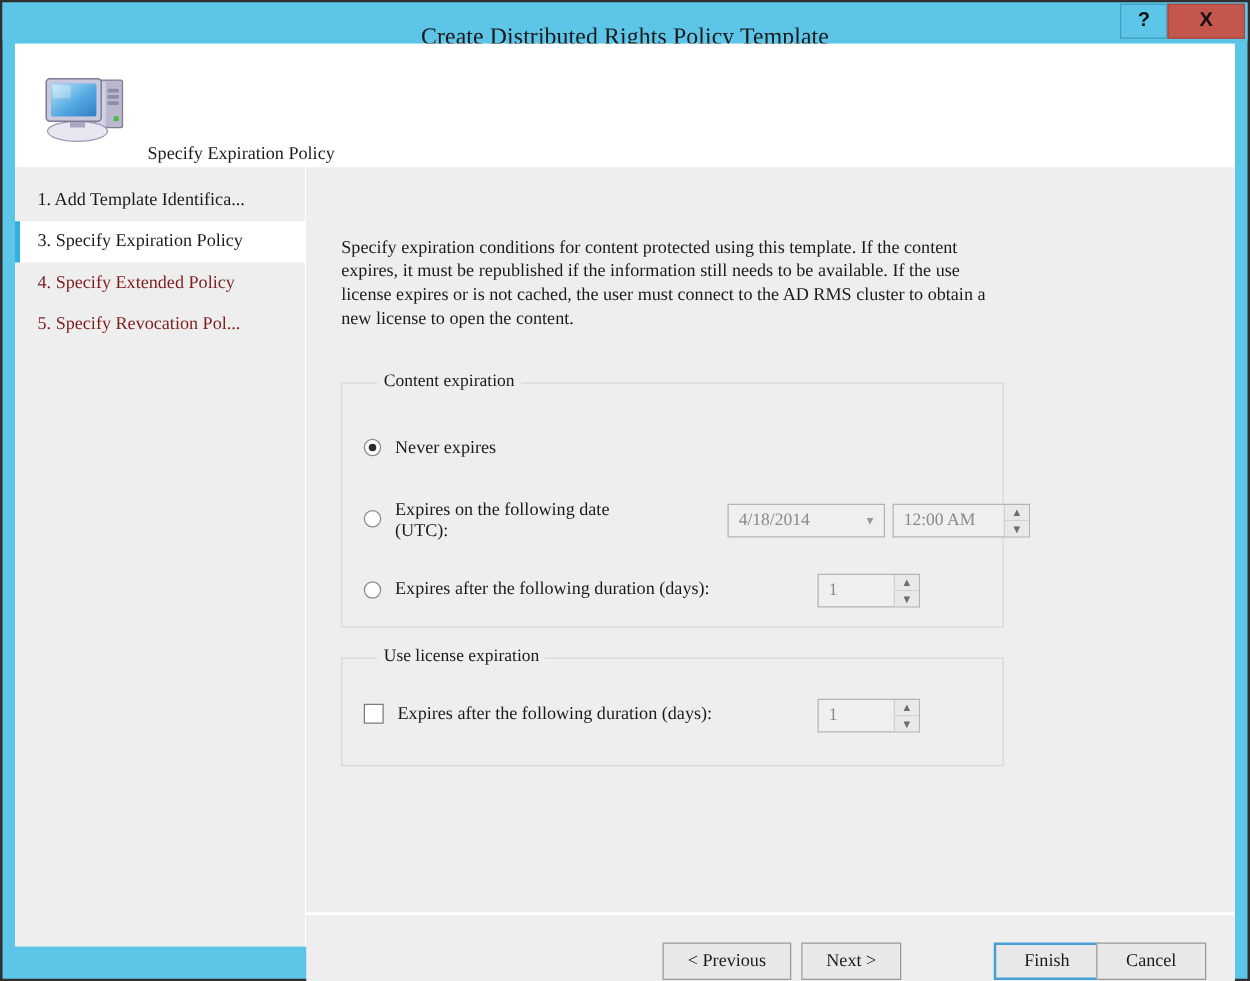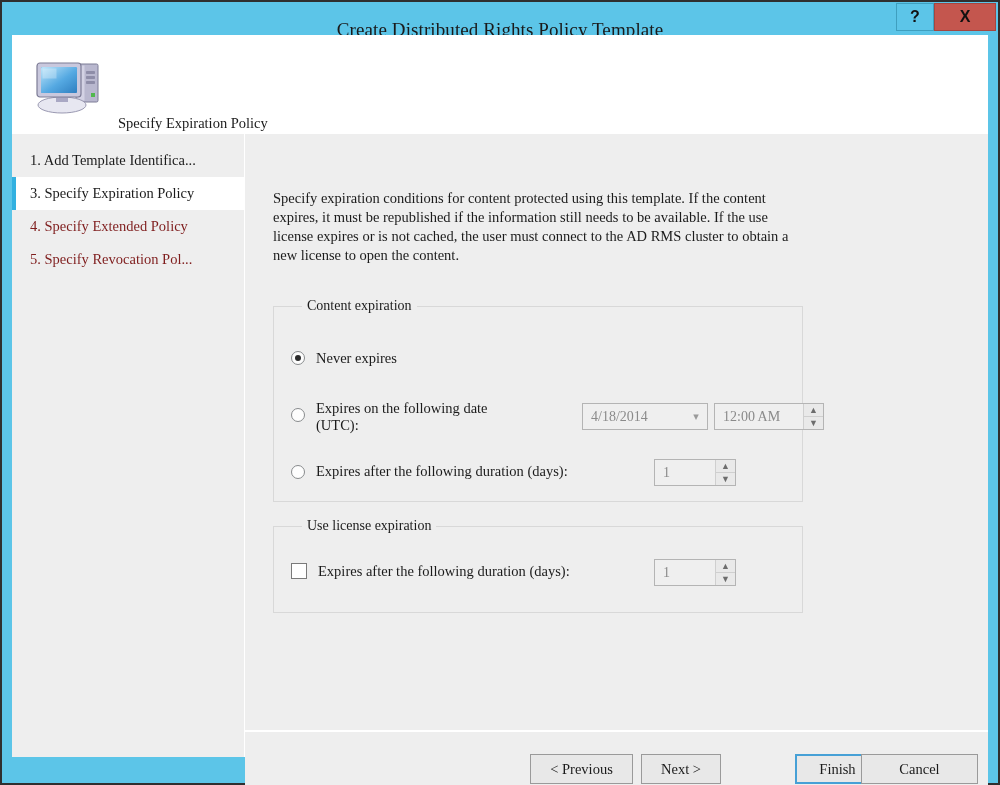--- a/index.html
+++ b/index.html
@@ -435,18 +435,18 @@
           </div>
         </div>
 
       </div>
 
       <div class="footer-sep"></div>
       <div class="footer">
         <div class="btn" style="left:285px; width:103px;">&lt; Previous</div>
         <div class="btn" style="left:396px; width:80px;">Next &gt;</div>
         <div class="btn focused" style="left:508px; width:85px;margin-left:42px;">Finish</div>
-        <div class="btn" style="left:616px; width:117px;">Cancel</div>
+        <div class="btn" style="left:632px; width:88px;">Cancel</div>
       </div>
 
     </div>
   </div>
 </div>
 
 </body></html>

